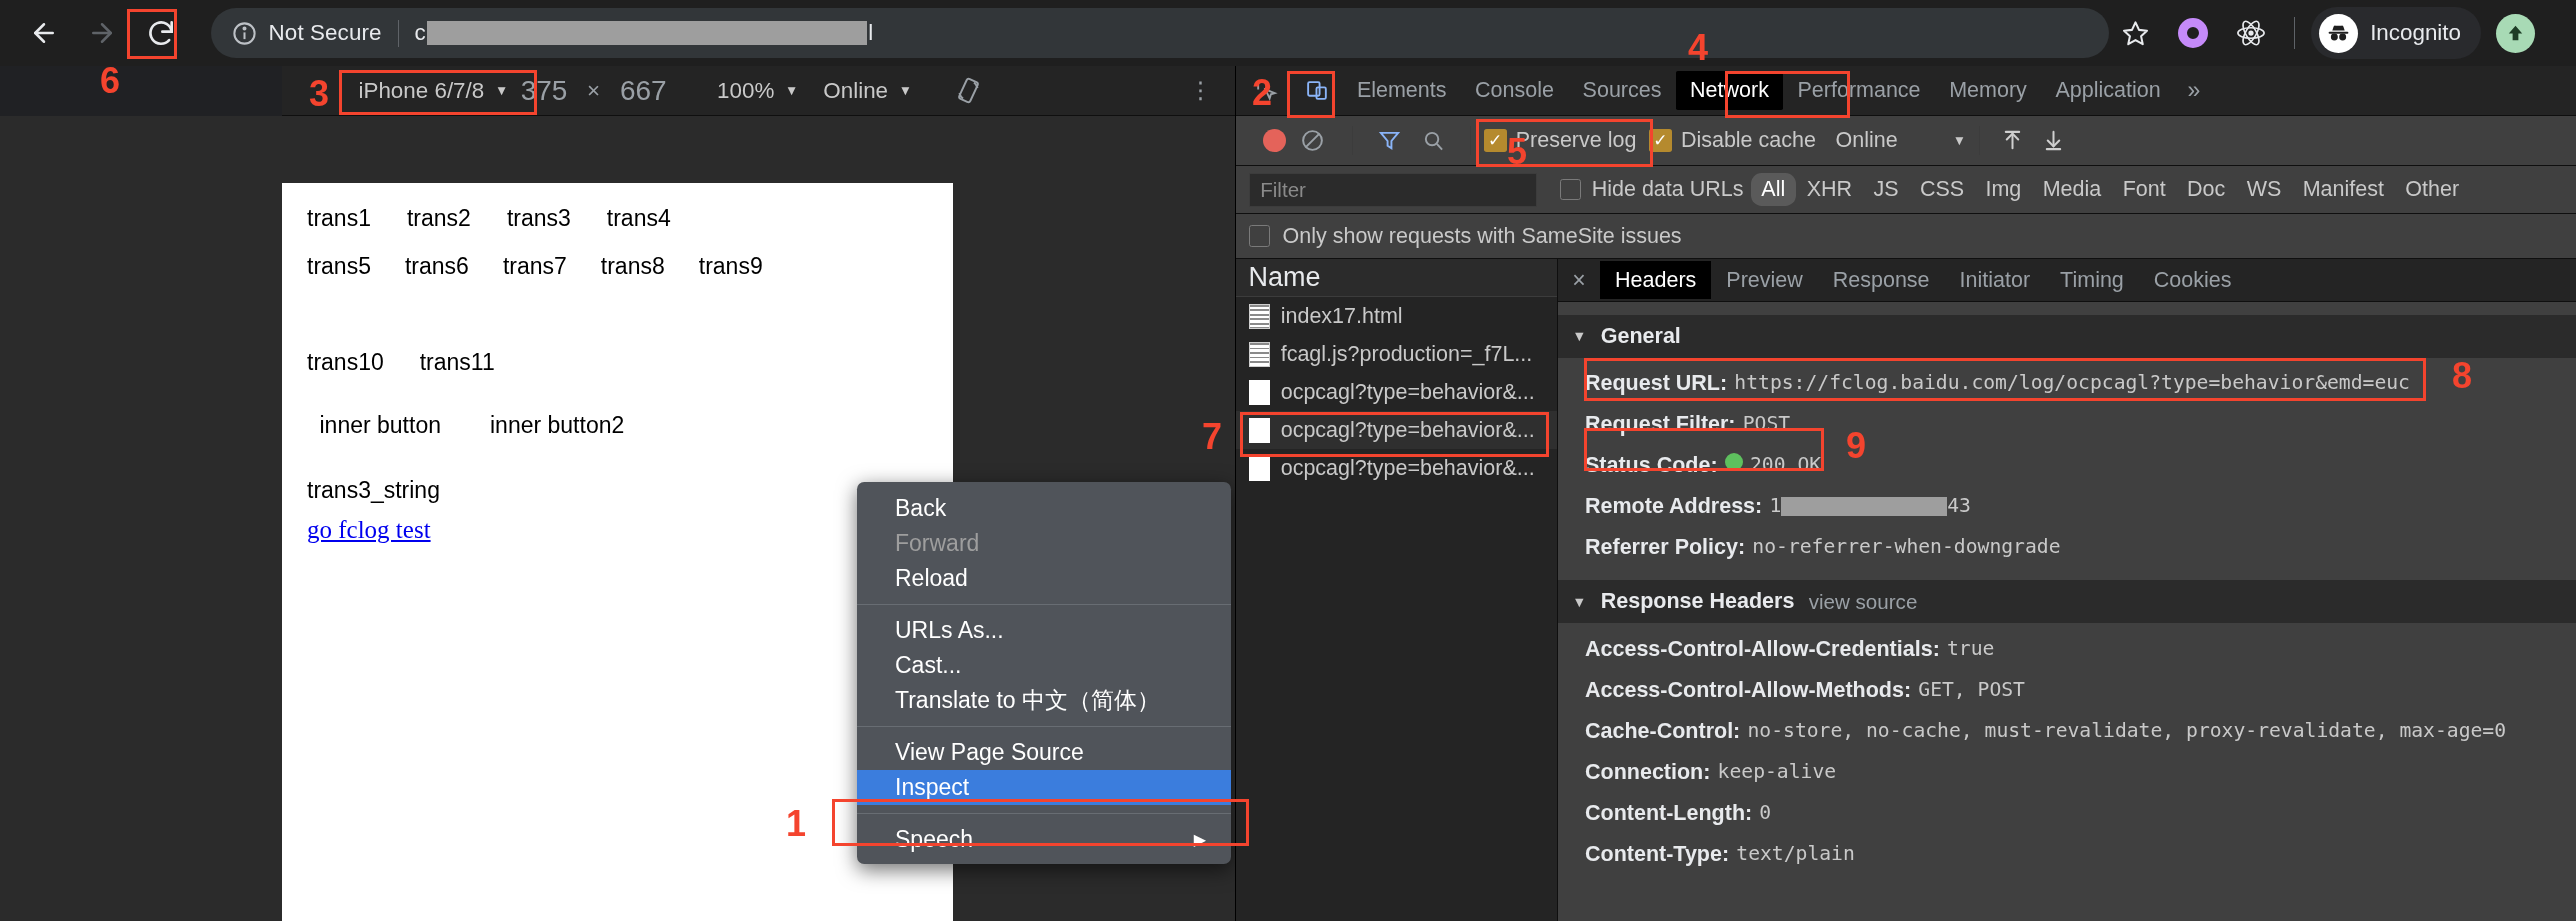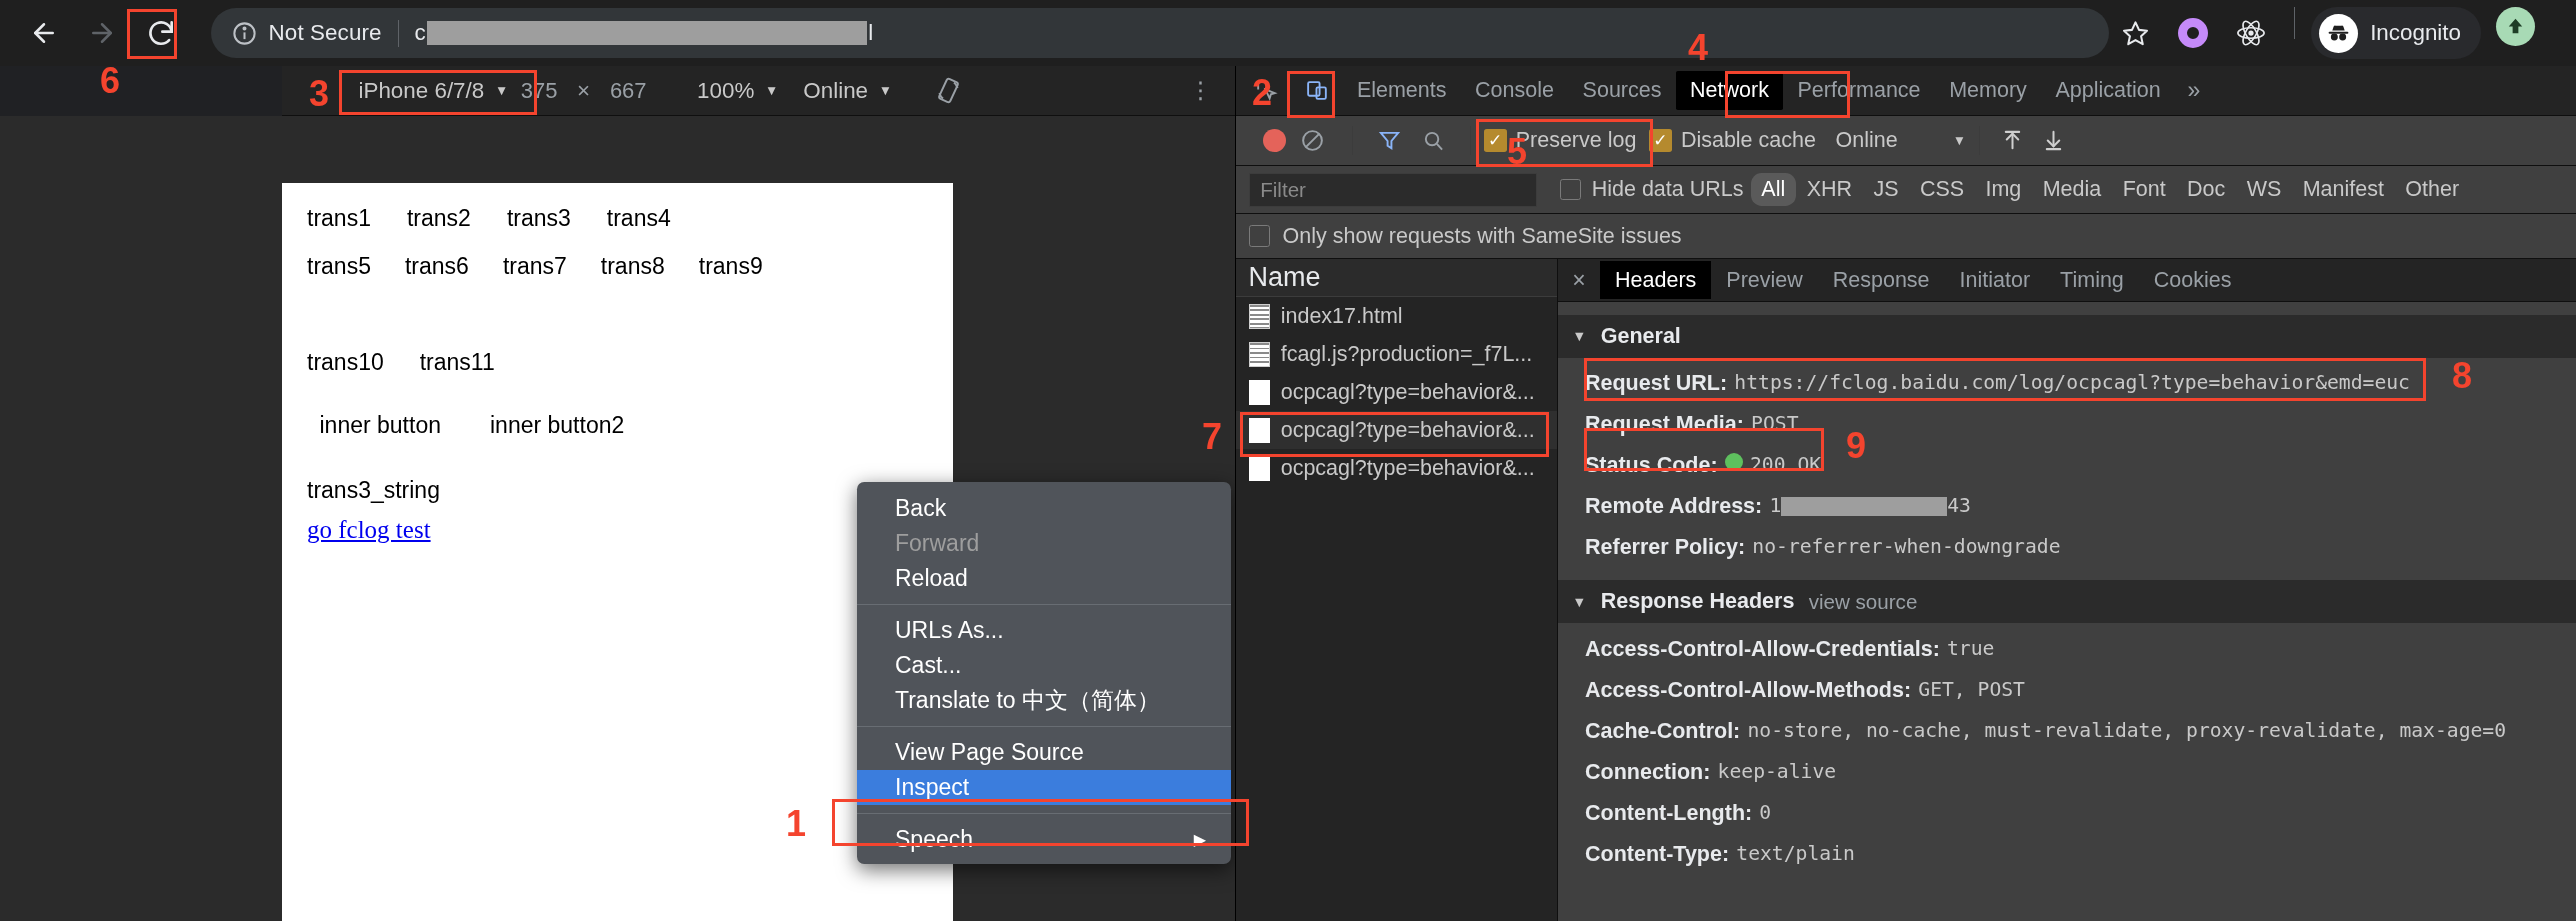--- a/index.html
+++ b/index.html
@@ -38,21 +38,21 @@
     white-space: nowrap;
   }
   .omni-sep { width: 0.9px; height: 27px; background: #5f6368; margin: 0 16px; }
   .omni-url { color: #e8eaed; font-size: 22.4px; display: flex; align-items: center; }
   .redact {
     display: inline-block; height: 24px; width: 440px;
     background: #9e9e9e; vertical-align: middle; margin-left: 0.9px;
   }
   .omni-tail { color:#e8eaed; font-size:22.4px; margin-left:1.8px; }
 
-  .browser-right { display: flex; gap: 6px; padding-right: 16px; }
+  .browser-right { display: flex; align-items: center; gap: 6px; padding-right: 16px; }
   .icon-btn { width: 52px; height: 52px; display: flex; align-items: center; justify-content: center; color: #e8eaed; }
   .ext-dot { width: 30px; height: 30px; border-radius: 50%; border: 9px solid #c58af9; }
   .vsep { width: 0.9px; height: 32px; background: #5f6368; margin: 0 10.7px; }
   .incognito-pill {
     height: 52px; background: #292a2d; border-radius: 26px;
     display: flex; align-items: center; gap: 12.5px; padding: 0 19.7px 0 7.2px;
   }
   .incog-avatar {
     width: 39px; height: 39px; border-radius: 50%; background: #fff;
     display: flex; align-items: center; justify-content: center;
@@ -67,21 +67,21 @@
   .device-bar {
     position: absolute; left: 282px; top: 66px; width: 953px; height: 50px;
     background: #242424; display: flex; align-items: center;
     border-bottom: 0.9px solid #0f0f0f;
   }
   .dev-select {
     color: #c9c9c9; font-size: 22.4px; display: flex; align-items: center; gap: 10.7px;
     padding: 5.4px 12.5px; margin-left: 64px;
   }
   .caret { font-size: 13.4px; color: #c9c9c9; }
-  .dim { color: #9aa0a6; font-size: 22px; }
+  .dim { color: #9aa0a6; font-size: 28px; }
   .dev-x { color: #9aa0a6; font-size: 22.4px; margin: 0 19.7px; }
   .rotate-icon { color: #9aa0a6; margin-left: 29px; display:flex; }
   .kebab { color: #9aa0a6; font-size: 23px; letter-spacing: 0; margin-left: auto; margin-right: 23px; line-height: .75; }
 
   
   .viewport-wrap {
     position: absolute; left: 0; top: 116px; width: 1235px; height: 806px;
     background: #2b2b2b;
   }
   .page {
@@ -547,21 +547,21 @@
           <div class="sec-head">
             <span class="tri">▼</span>
             <span>General</span>
           </div>
 
           <div class="hdr-line">
             <span class="hdr-k">Request URL:</span>
             <span class="hdr-v">https://fclog.baidu.com/log/ocpcagl?type=behavior&amp;emd=euc</span>
           </div>
           <div class="hdr-line">
-            <span class="hdr-k">Request Media:</span>
+            <span class="hdr-k">Request Filter:</span>
             <span class="hdr-v">POST</span>
           </div>
           <div class="hdr-line">
             <span class="hdr-k">Status Code:</span>
             <span class="status-dot"></span>
             <span class="hdr-v" style="margin-left:0">200 OK</span>
           </div>
           <div class="hdr-line">
             <span class="hdr-k">Remote Address:</span>
             <span class="hdr-v"><span>1</span><span class="redact-sm" style="width:166px"></span><span>43</span></span>

